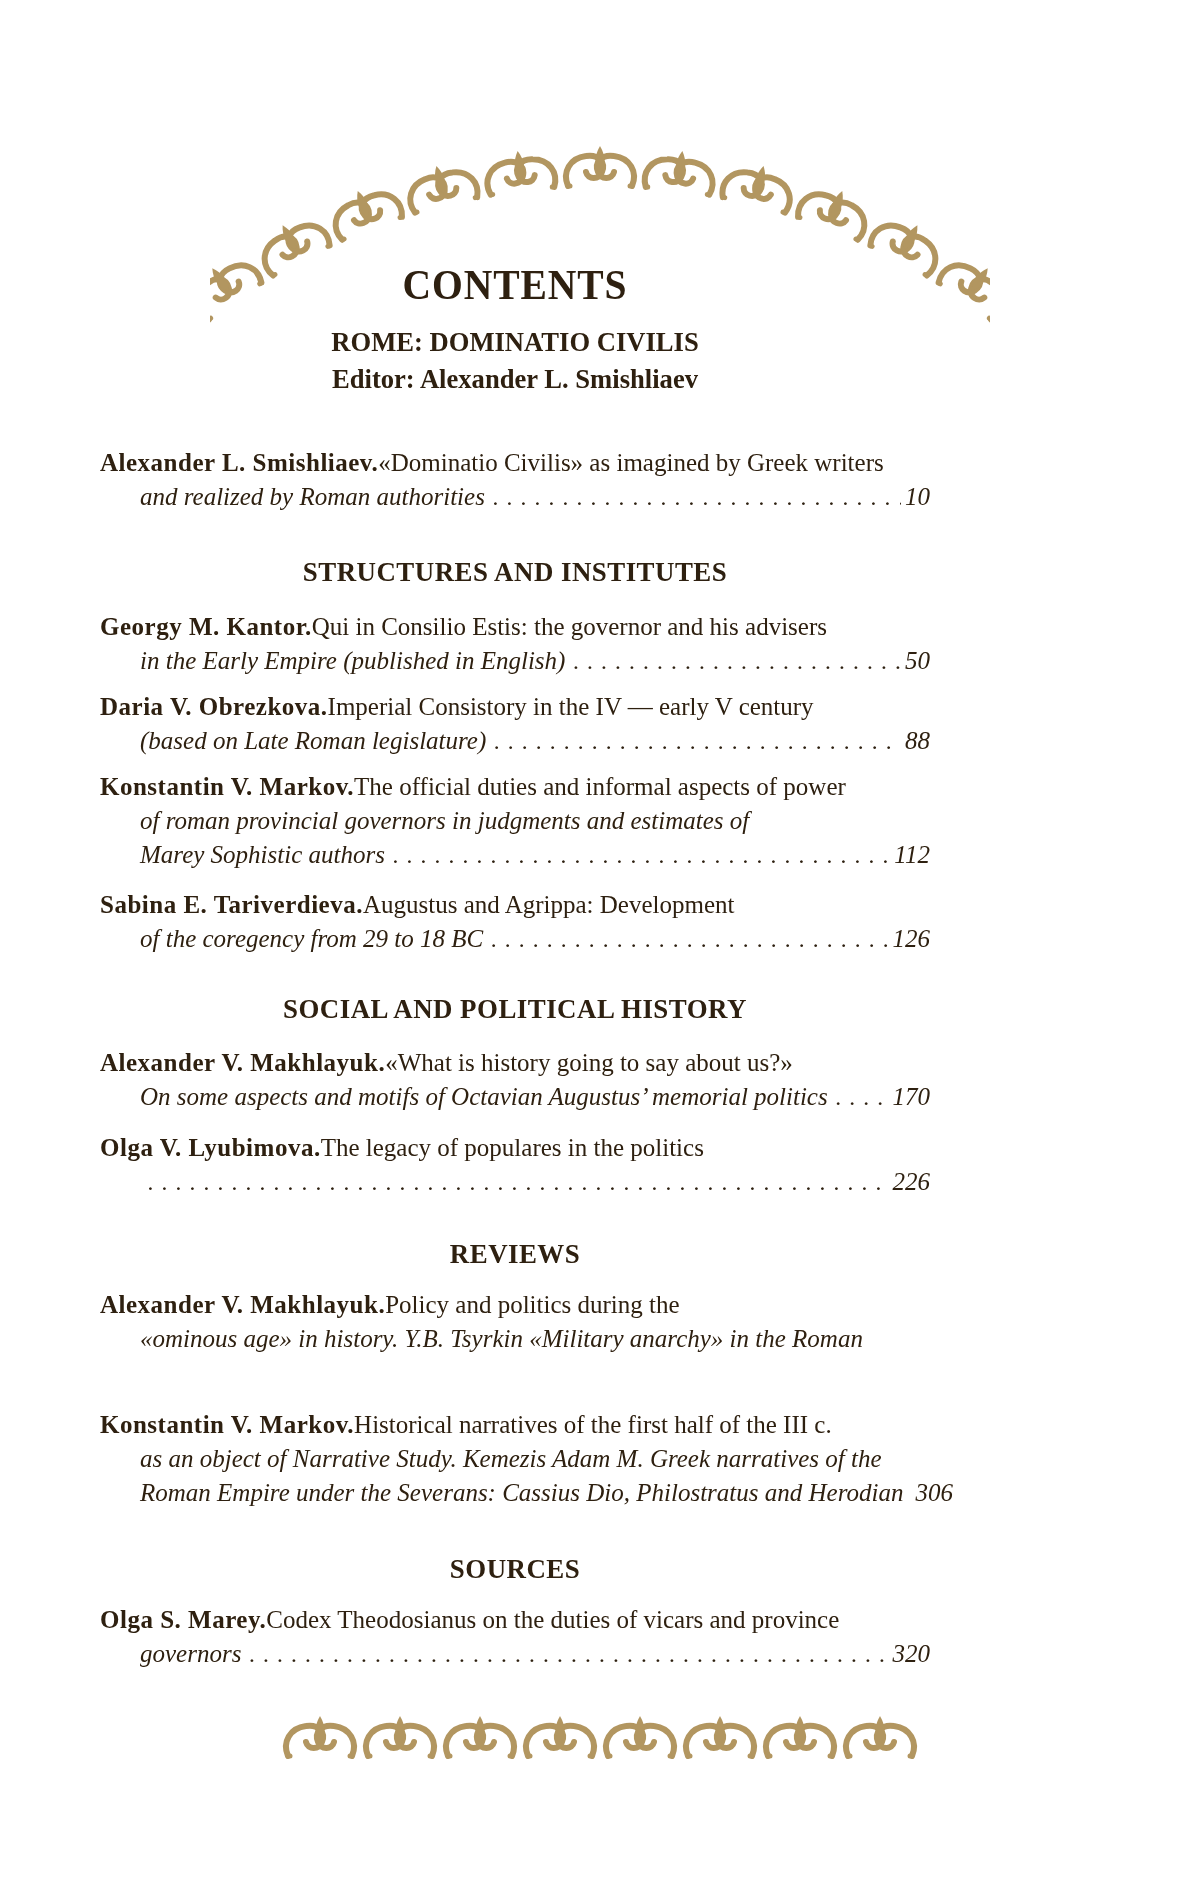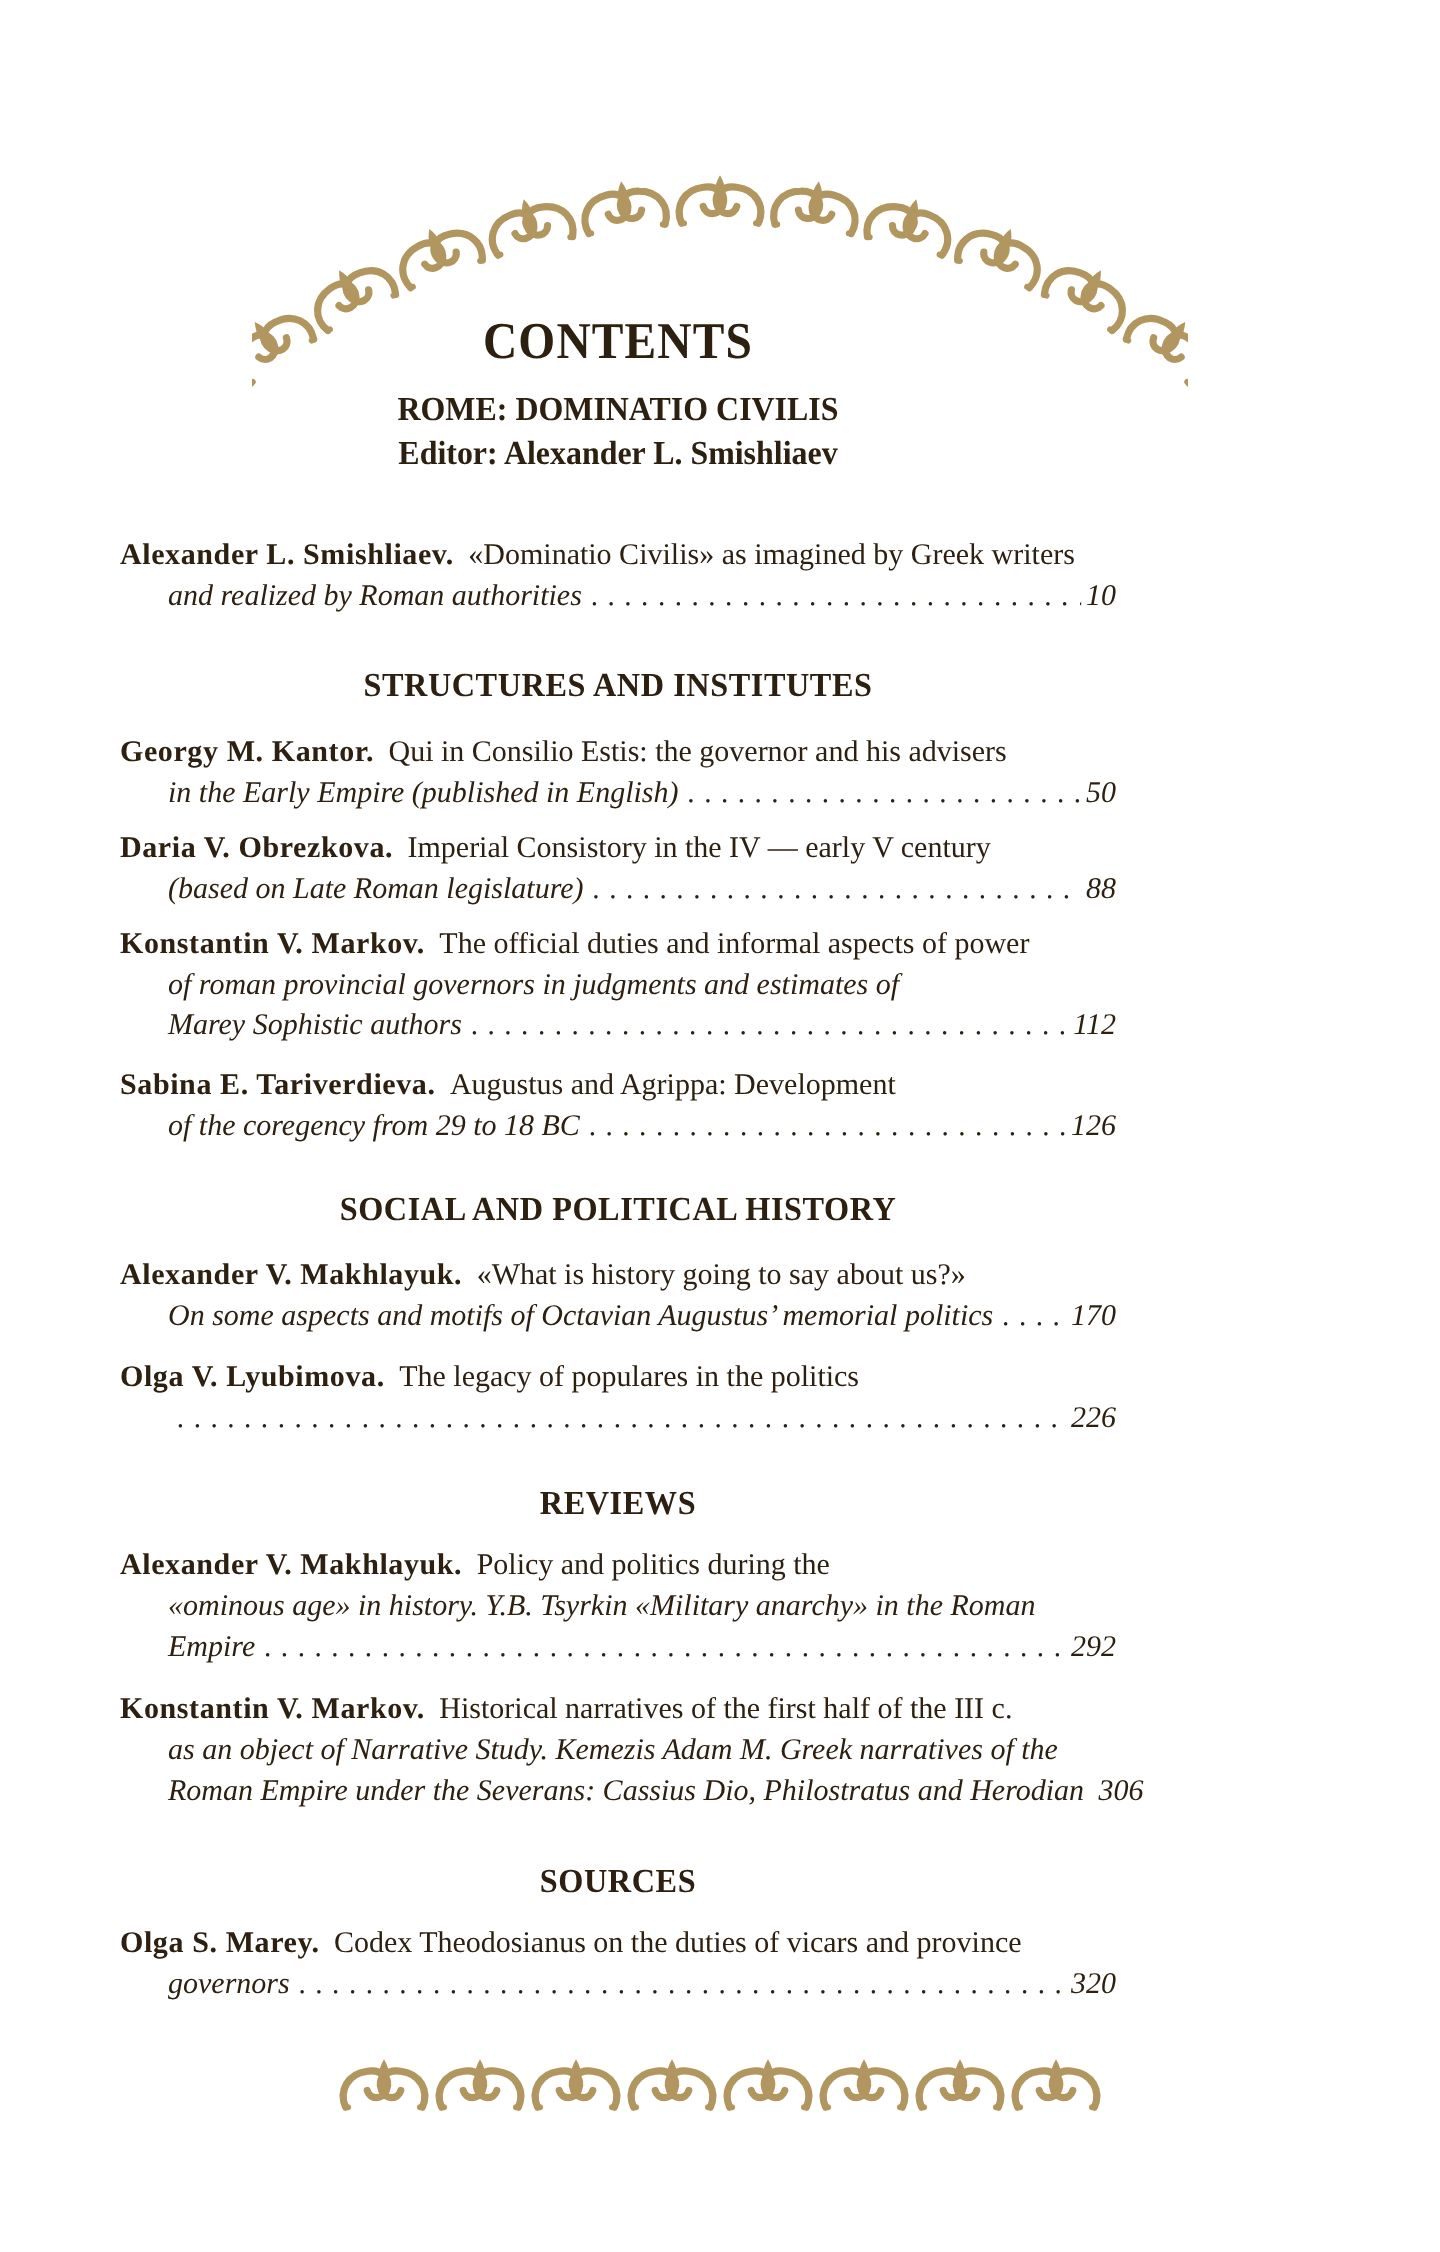--- a/index.html
+++ b/index.html
@@ -26,21 +26,21 @@
     position:absolute; left:100px; width:830px; text-align:center;
     font-size:28px; font-weight:700; letter-spacing:.5px; white-space:nowrap;
     transform:scaleX(.96);
   }
 
   
   .entry { position:absolute; left:100px; width:830px; font-size:25px; }
   .entry .line { line-height:34px; white-space:nowrap; }
   .entry .line.cont { padding-left:40px;font-style:italic; }
   .entry .line.last { display:flex; align-items:baseline; }
-  .entry .author { font-weight:700; margin-right:12px; letter-spacing:.5px; }
+  .entry .author { font-weight:700; letter-spacing:.5px; }
   .entry .t { white-space:nowrap; }
   .leader { flex:1 1 auto; overflow:hidden; white-space:nowrap; margin:0 4px 0 8px; }
   .leader::after {
     content:". . . . . . . . . . . . . . . . . . . . . . . . . . . . . . . . . . . . . . . . . . . . . . . . . . . . . . . . . . . . . . . . . . . . . . . . . . . . . . . . . . . . . . . . . . . . . . . .";
     font-size:24px; letter-spacing:1px;
   }
   .pg { flex:0 0 auto; }
 
   
   .watermark {
@@ -146,25 +146,20 @@
         <span class="leader"></span>
         <span class="pg">226</span>
       </div>
   </div>
 
   <div class="section-heading" style="top:1238px">REVIEWS</div>
 
   <div class="entry" style="top:1288px">
     <div class="line"><span class="author">Alexander V. Makhlayuk.</span><span class="t">Policy and politics during the</span></div>
     <div class="line cont"><span class="t">«ominous age» in history. Y.B. Tsyrkin «Military anarchy» in the Roman</span></div>
-    <div class="line cont last">
-        <span class="t">Empire</span>
-        <span class="leader"></span>
-        <span class="pg">292</span>
-      </div>
   </div>
 
   <div class="entry" style="top:1408px">
     <div class="line"><span class="author">Konstantin V. Markov.</span><span class="t">Historical narratives of the first half of the III c.</span></div>
     <div class="line cont"><span class="t">as an object of Narrative Study. Kemezis Adam M. Greek narratives of the</span></div>
     <div class="line cont last">
         <span class="t">Roman Empire under the Severans: Cassius Dio, Philostratus and Herodian</span>
         <span class="leader"></span>
         <span class="pg">306</span>
       </div>

